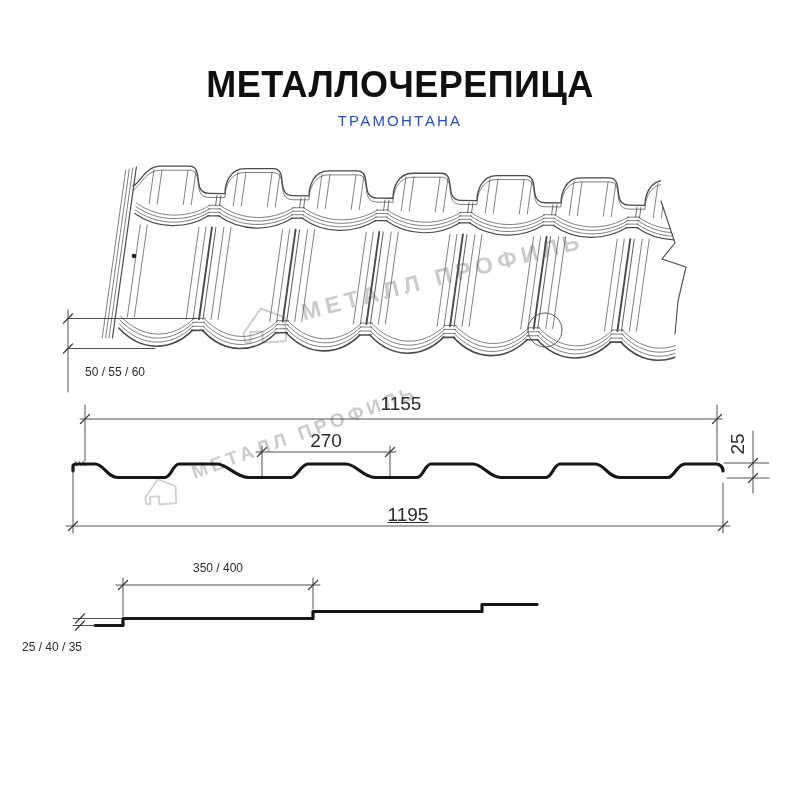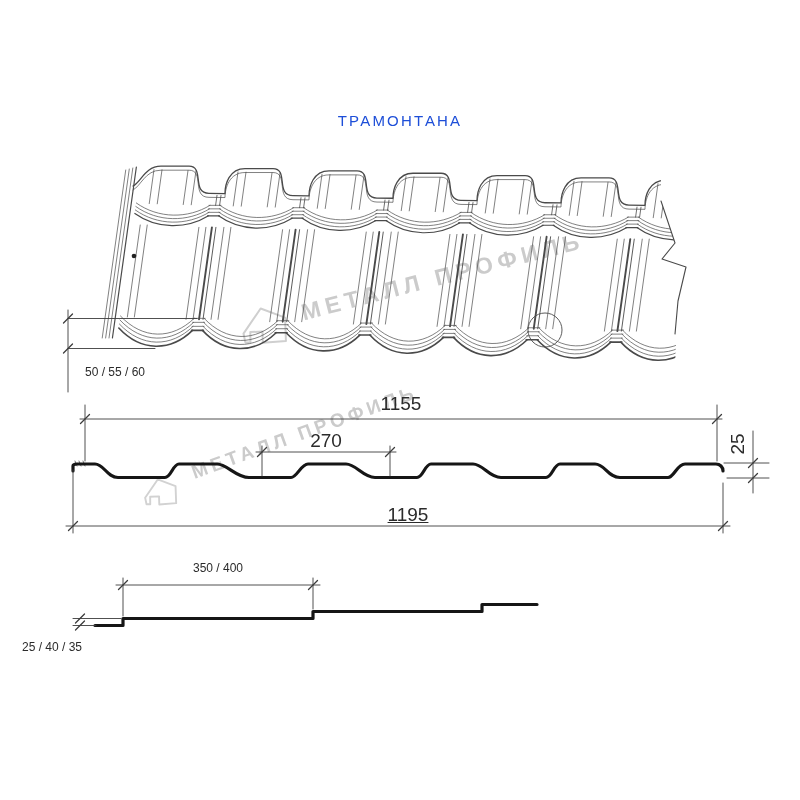--- a/index.html
+++ b/index.html
@@ -300,20 +300,21 @@
         <line x1="308.5" y1="589.5" x2="317.5" y2="580.5" stroke="#3c3c3c" stroke-width="1.3" stroke-linecap="round"></line>
         <line x1="123" y1="578" x2="123" y2="616" stroke="#3c3c3c" stroke-width="0.9" stroke-linecap="round"></line>
         <line x1="313" y1="578" x2="313" y2="609" stroke="#3c3c3c" stroke-width="0.9" stroke-linecap="round"></line>
         <line x1="73" y1="618.5" x2="121" y2="618.5" stroke="#3c3c3c" stroke-width="0.9" stroke-linecap="round"></line>
         <line x1="73" y1="625.5" x2="96" y2="625.5" stroke="#3c3c3c" stroke-width="0.9" stroke-linecap="round"></line>
         <line x1="75.5" y1="623" x2="84.5" y2="614" stroke="#3c3c3c" stroke-width="1.3" stroke-linecap="round"></line>
         <line x1="75.5" y1="630" x2="84.5" y2="621" stroke="#3c3c3c" stroke-width="1.3" stroke-linecap="round"></line>
       </g>
     </svg>
 
+  <div class="title">МЕТАЛЛОЧЕРЕПИЦА</div>
   <div class="subtitle">ТРАМОНТАНА</div>
 
   <div class="lbl small" style="left:85px;top:366px;">50 / 55 / 60</div>
   <div class="lbl center" style="left:401px;top:394px;">1155</div>
   <div class="lbl center" style="left:326px;top:431px;">270</div>
   <div class="lbl rot90" style="left:737px;top:444px;">25</div>
   <div class="lbl center" style="left:408px;top:505px;text-decoration:underline;">1195</div>
   <div class="lbl small center" style="left:218px;top:562px;">350 / 400</div>
   <div class="lbl small" style="left:22px;top:641px;">25 / 40 / 35</div>
 </div>

